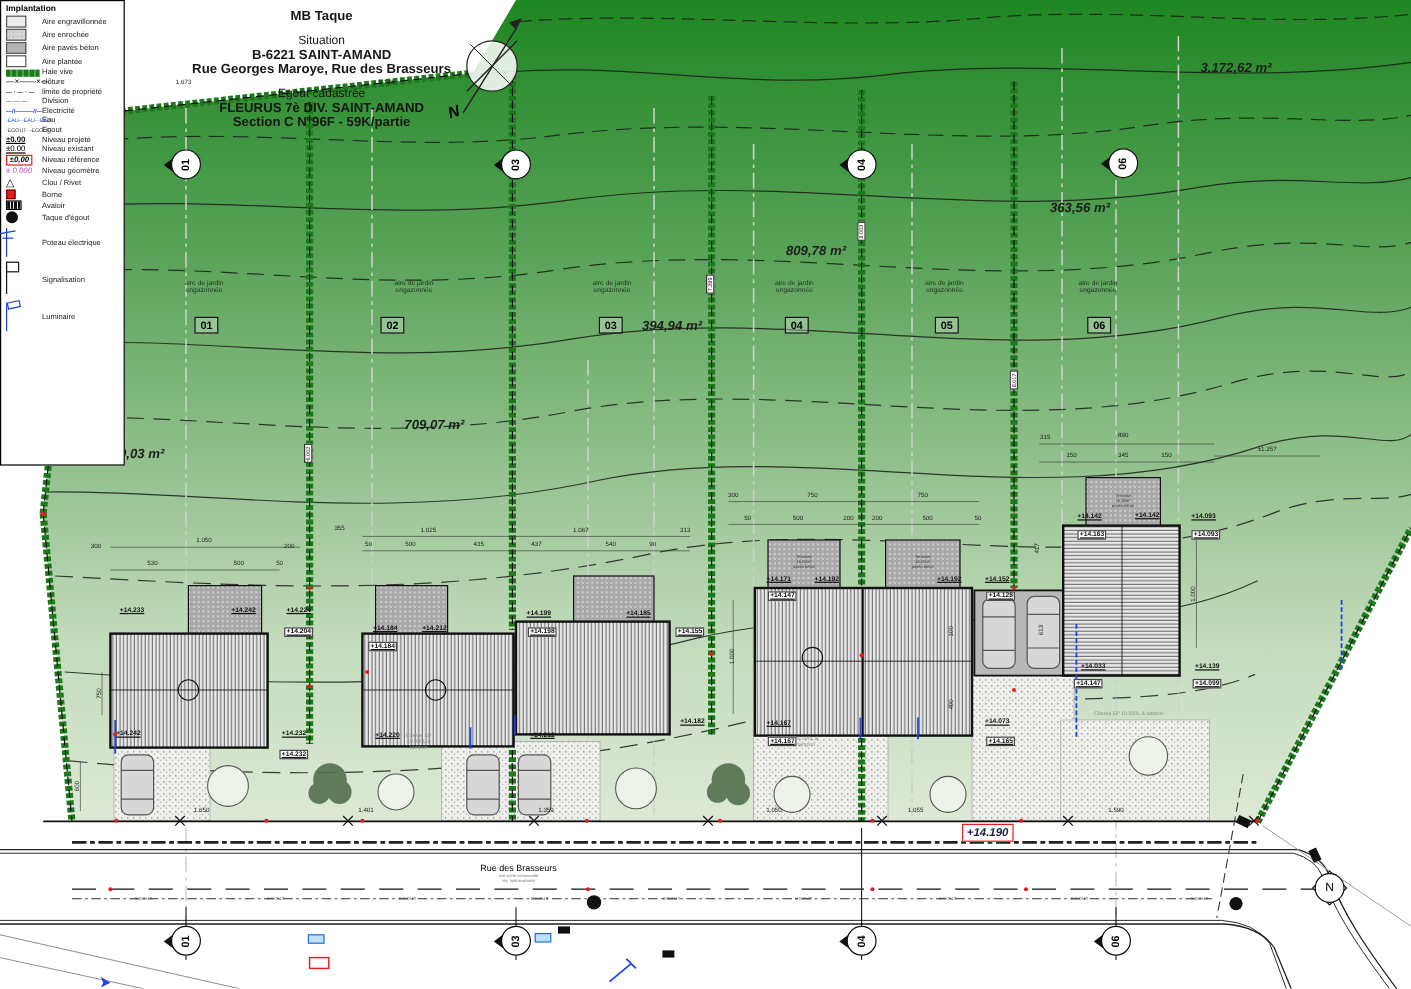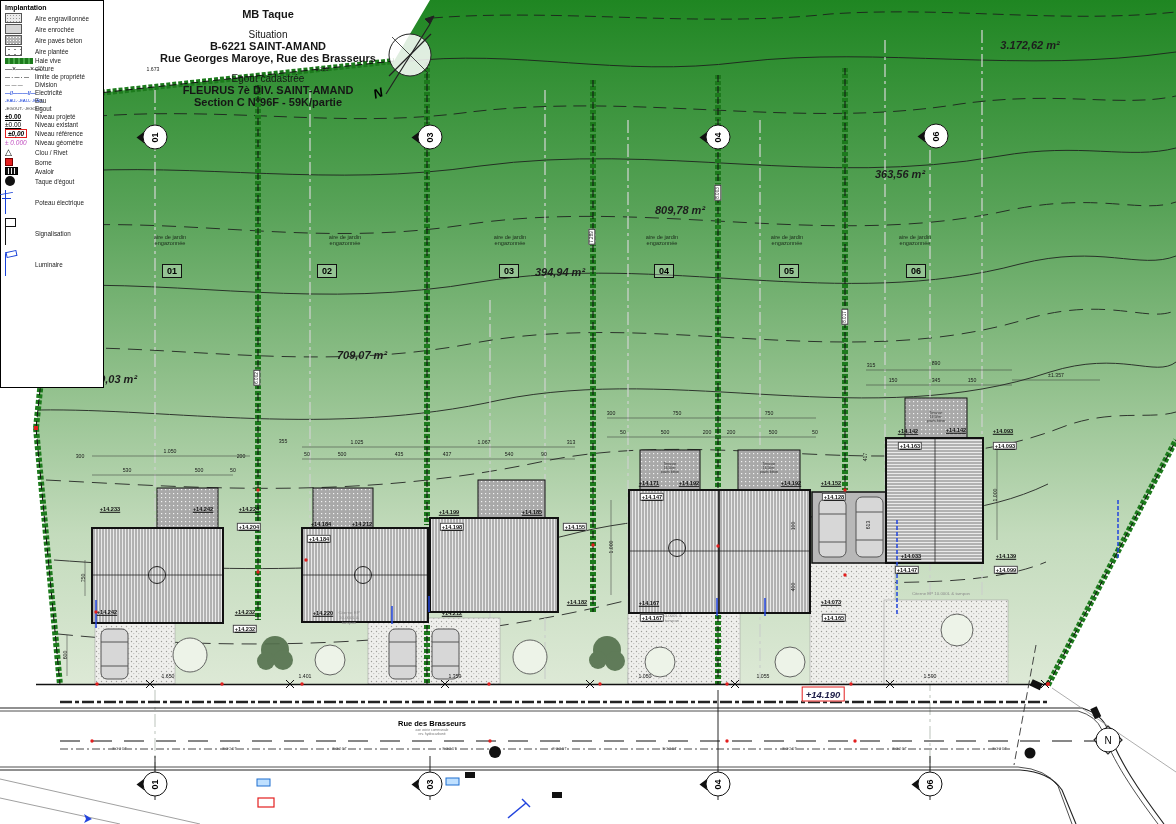--- a/index.html
+++ b/index.html
@@ -16,21 +16,21 @@
   .vert{transform:translate(-50%,-50%) rotate(-90deg);}
   .hedgelbl{font-size:4.6px;background:#fff;border:0.6px solid #333;padding:0 1px;
             transform:translate(-50%,-50%) rotate(-90deg);white-space:nowrap;}
   .terr{font-size:3.4px;color:#3a3a3a;}
   .cist{font-size:4.4px;color:#8b8b8b;}
   .egoutlbl{font-size:3.6px;color:#3c3c3c;letter-spacing:.4px;white-space:nowrap;}
   .lotbox{position:absolute;transform:translate(-50%,-50%);border:1.3px solid #111;
           background:rgba(255,255,255,.28);font-size:9px;font-weight:bold;padding:1px 4px;}
   .refbox{position:absolute;transform:translate(-50%,-50%);border:1.6px solid #e31e1e;background:#fff;
           color:#1b1b46;font-size:9.5px;font-style:italic;font-weight:bold;padding:1px 3px;white-space:nowrap;}
-  .streetname{position:absolute;transform:translate(-50%,-50%);font-size:7.5px;font-weight:bold;white-space:nowrap;}
+  .streetname{position:absolute;transform:translate(-50%,-50%);font-size:7.5px;font-weight:normal;white-space:nowrap;}
   .streetsub{position:absolute;transform:translate(-50%,-50%);font-size:3.4px;color:#777;white-space:nowrap;}
   .compass-n{position:absolute;transform:translate(-50%,-50%) rotate(-18deg);font-size:13px;font-style:italic;font-weight:bold;}
   
   .marker{position:absolute;width:25px;height:25px;transform:translate(-50%,-50%);}
   .marker .tri{position:absolute;left:-6px;top:6.5px;width:0;height:0;border-top:6px solid transparent;
                border-bottom:6px solid transparent;border-right:8px solid #111;}
   .marker .circ{position:absolute;inset:0;border:1.4px solid #111;border-radius:50%;background:#fff;
                 display:flex;align-items:center;justify-content:center;}
   .marker .mtxt{font-size:9px;font-weight:bold;transform:rotate(-90deg);}
   .marker .dia{position:absolute;inset:2px;border:1.3px solid #111;background:#fff;transform:rotate(45deg);}
@@ -342,21 +342,21 @@
     <path d="M430,24 l4,-8 -9,3 z" fill="#222"></path>
   </g>
 </svg>
 
 <div id="plan-labels">
       <div class="lbl area" style="left: 112px; top: 379px;">840,03 m²</div>
       <div class="lbl area" style="left: 362px; top: 355px;">709,07 m²</div>
       <div class="lbl area" style="left: 560px; top: 272px;">394,94 m²</div>
       <div class="lbl area" style="left: 680px; top: 210px;">809,78 m²</div>
       <div class="lbl area" style="left: 900px; top: 174px;">363,56 m²</div>
-      <div class="lbl area" style="left: 1030px; top: 45px;">3.172,62 m²</div>
+      <div class="lbl area" style="left: 1030px; top: 57px;">3.172,62 m²</div>
       <div class="lbl garden" style="left: 170px; top: 240px;">aire de jardin
 engazonnée</div>
       <div class="lbl garden" style="left: 345px; top: 240px;">aire de jardin
 engazonnée</div>
       <div class="lbl garden" style="left: 510px; top: 240px;">aire de jardin
 engazonnée</div>
       <div class="lbl garden" style="left: 662px; top: 240px;">aire de jardin
 engazonnée</div>
       <div class="lbl garden" style="left: 787px; top: 240px;">aire de jardin
 engazonnée</div>

